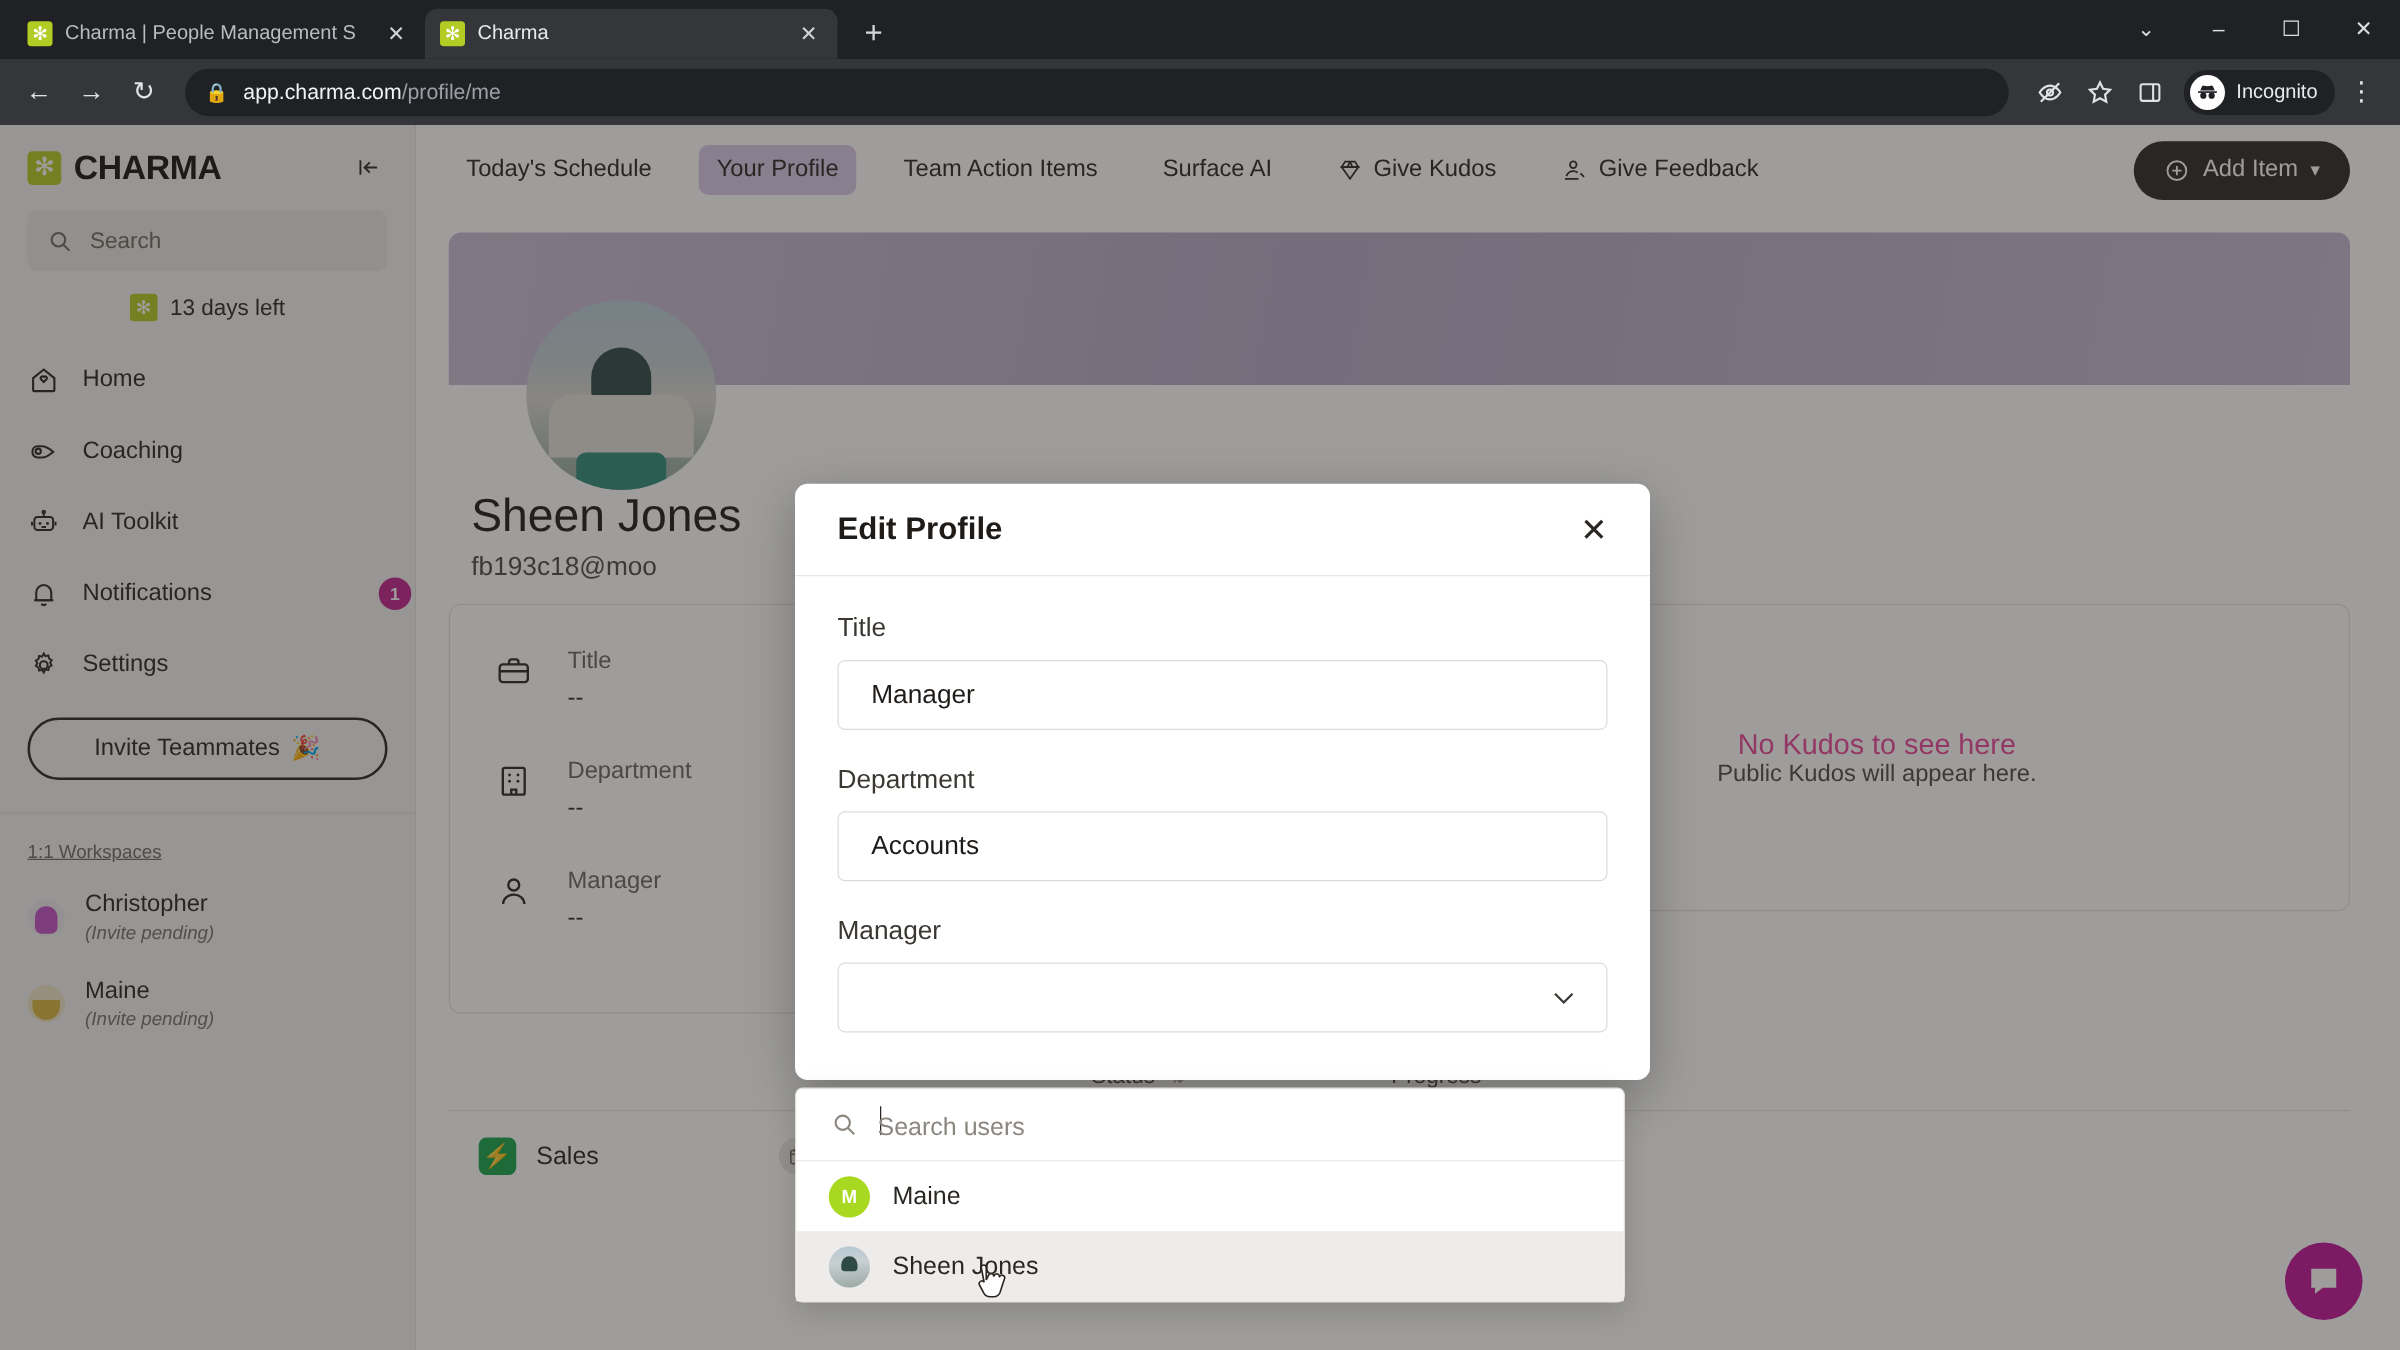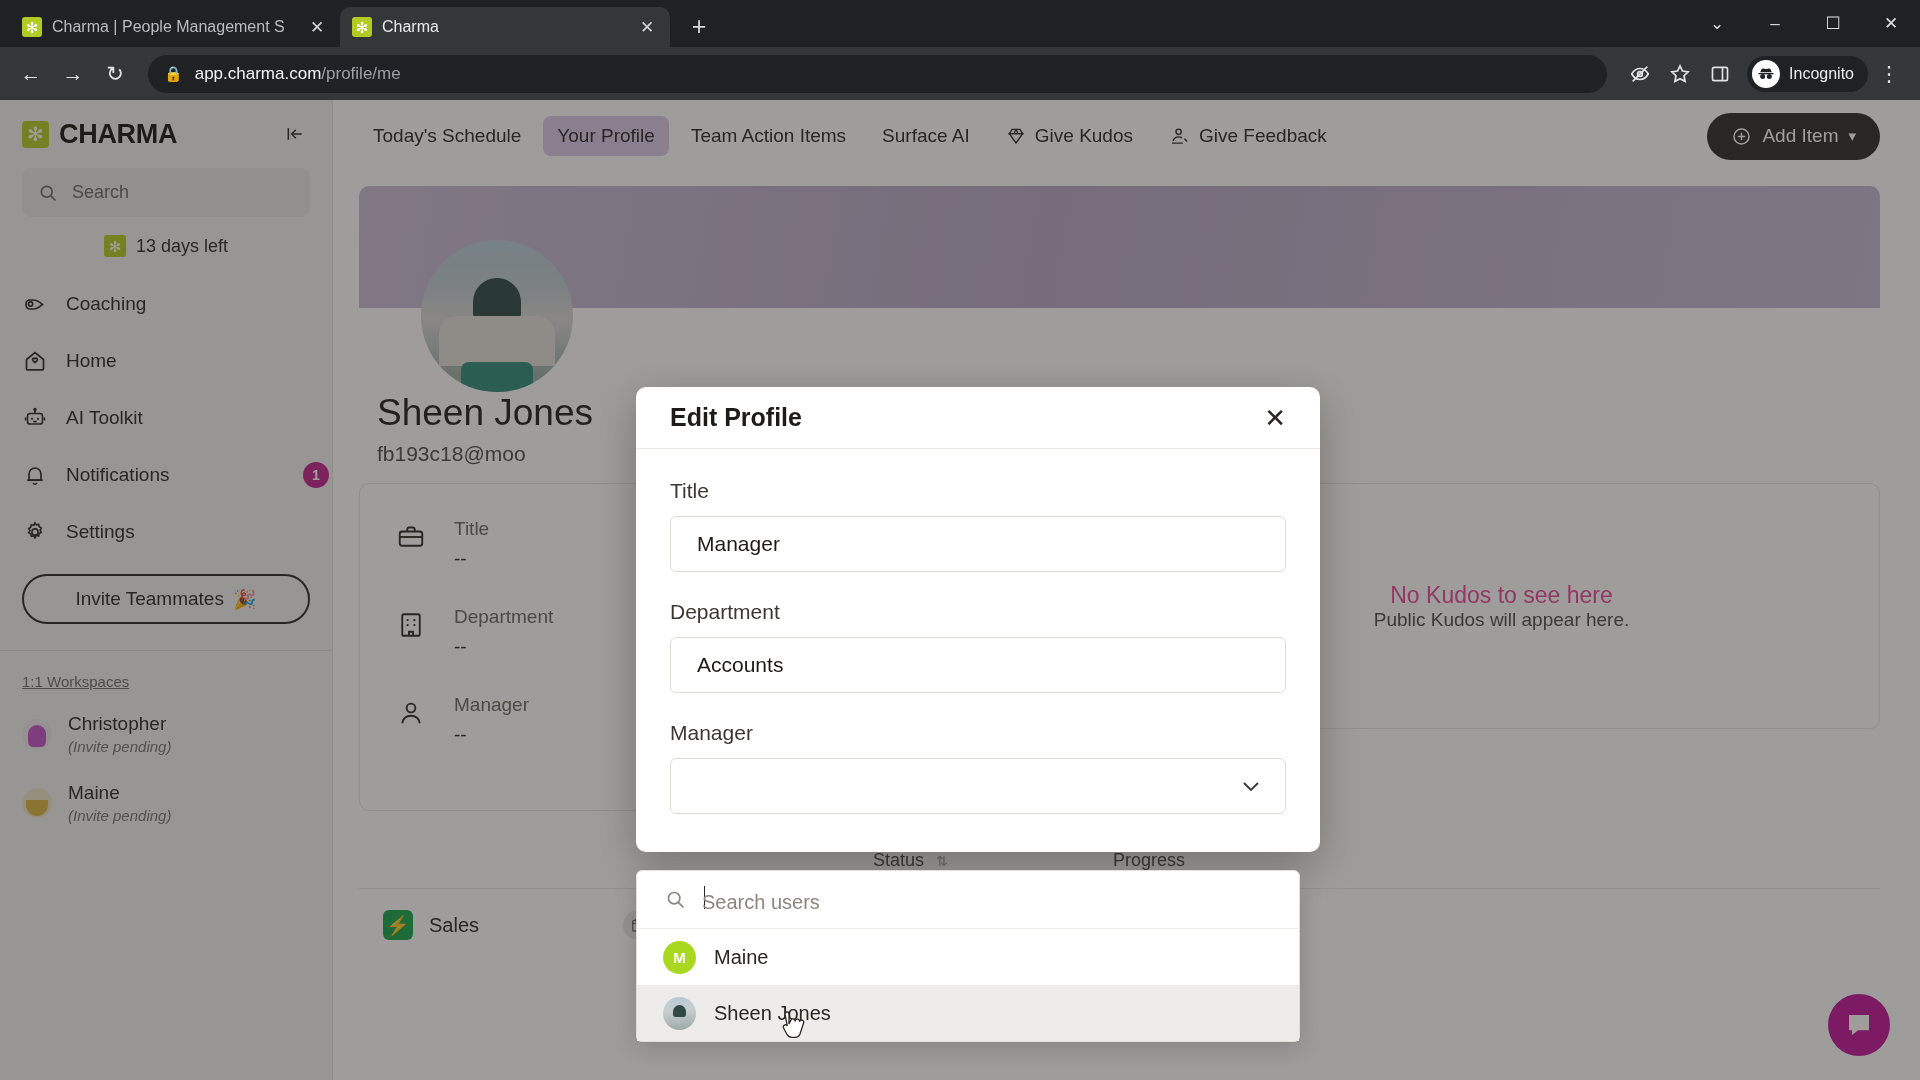--- a/index.html
+++ b/index.html
@@ -160,21 +160,21 @@
   }
   .ws-name { font-size: 19px; color: #2a2622; line-height: 1.25; }
   .ws-sub { font-size: 15px; color: #737373; font-style: italic; line-height: 1.4; }
 
   
   .main {
     position: absolute; left: 333px; top: 0; right: 0; height: 980px;
     background: #fff;
   }
   .topnav {
-    height: 72px; display: flex; align-items: center; gap: 8px;
+    height: 72px; display: flex; align-items: center; gap: 24px;
     padding: 0 40px 0 26px;
   }
   .nav-link {
     font-size: 19px; color: #2a2622; padding: 9px 14px; border-radius: 8px;
     display: flex; align-items: center; gap: 9px; white-space: nowrap;
   }
   .nav-link.active { background: #d9c8e8; color: #2a2622; }
   .add-item-btn {
     margin-left: auto; height: 47px; background: #2a2723; border-radius: 24px;
     display: flex; align-items: center; gap: 10px; padding: 0 24px;
@@ -262,21 +262,21 @@
   
   .overlay {
     position: absolute; inset: 0; background: rgba(40,38,36,0.45); z-index: 40;
   }
   .modal {
     position: absolute; left: 636px; top: 287px; width: 684px;
     background: #fff; border-radius: 10px; z-index: 50;
     box-shadow: 0 12px 40px rgba(0,0,0,0.26);
   }
   .modal-head {
-    height: 62px; display: flex; align-items: center; padding: 0 34px;
+    height: 74px; display: flex; align-items: center; padding: 0 34px;
     border-bottom: 1px solid #ebe8e4;
   }
   .modal-title { font-size: 25px; font-weight: 600; color: #1e1b18; }
   .modal-x { margin-left: auto; font-size: 26px; color: #2a2622; line-height: 1; }
   .modal-body { padding: 30px 34px 38px 34px; }
   .field-label { font-size: 21px; color: #3b3732; margin-bottom: 13px; }
   .field-input {
     height: 56px; border: 1px solid #dfdcd8; border-radius: 6px;
     display: flex; align-items: center; padding: 0 26px; font-size: 21px;
     color: #1e1b18; background: #fff;
@@ -423,35 +423,35 @@
       </div>
 
       <div class="trial-row">
         <span class="trial-mark">✻</span>
         <span>13 days left</span>
       </div>
 
       <div class="nav-item">
         <span class="nav-ico">
           <svg width="24" height="24" viewBox="0 0 24 24" fill="none" stroke="#2a2622" stroke-width="1.7">
-            <path d="M3 12c0-2.2 1.8-4 4-4h3.5c4 0 6.2 2.2 9 4.5-2.8 2.3-5 4.5-9 4.5H7c-2.2 0-4-1.8-4-4z"></path>
-            <circle cx="7.6" cy="12" r="2.1"></circle>
-          </svg>
-        </span>
-        <span>Coaching</span>
+            <path d="M3.5 10.5L12 3.6l8.5 6.9V20a.9.9 0 01-.9.9H4.4a.9.9 0 01-.9-.9z"></path>
+            <path d="M12 9.6c1.6-1.2 3.3.6 2 2L12 13.6 10 11.6c-1.3-1.4.4-3.2 2-2z"></path>
+          </svg>
+        </span>
+        <span>Home</span>
       </div>
 
       <div class="nav-item">
         <span class="nav-ico">
           <svg width="24" height="24" viewBox="0 0 24 24" fill="none" stroke="#2a2622" stroke-width="1.7">
-            <path d="M3.5 10.5L12 3.6l8.5 6.9V20a.9.9 0 01-.9.9H4.4a.9.9 0 01-.9-.9z"></path>
-            <path d="M12 9.6c1.6-1.2 3.3.6 2 2L12 13.6 10 11.6c-1.3-1.4.4-3.2 2-2z"></path>
-          </svg>
-        </span>
-        <span>Home</span>
+            <path d="M3 12c0-2.2 1.8-4 4-4h3.5c4 0 6.2 2.2 9 4.5-2.8 2.3-5 4.5-9 4.5H7c-2.2 0-4-1.8-4-4z"></path>
+            <circle cx="7.6" cy="12" r="2.1"></circle>
+          </svg>
+        </span>
+        <span>Coaching</span>
       </div>
 
 
       <div class="nav-item">
         <span class="nav-ico">
           <svg width="24" height="24" viewBox="0 0 24 24" fill="none" stroke="#2a2622" stroke-width="1.6">
             <rect x="4.5" y="7.5" width="15" height="10.5" rx="2.6"></rect>
             <circle cx="9" cy="12.8" r="1.15" fill="#2a2622" stroke="none"></circle>
             <circle cx="15" cy="12.8" r="1.15" fill="#2a2622" stroke="none"></circle>
             <line x1="10.2" y1="15.6" x2="13.8" y2="15.6"></line>

